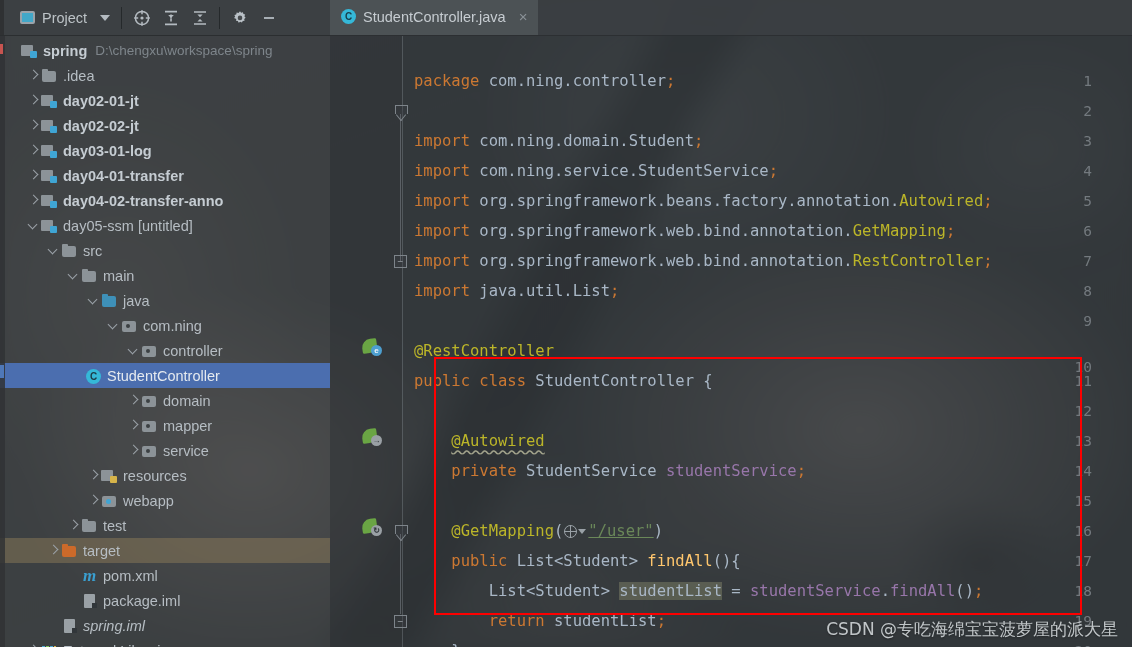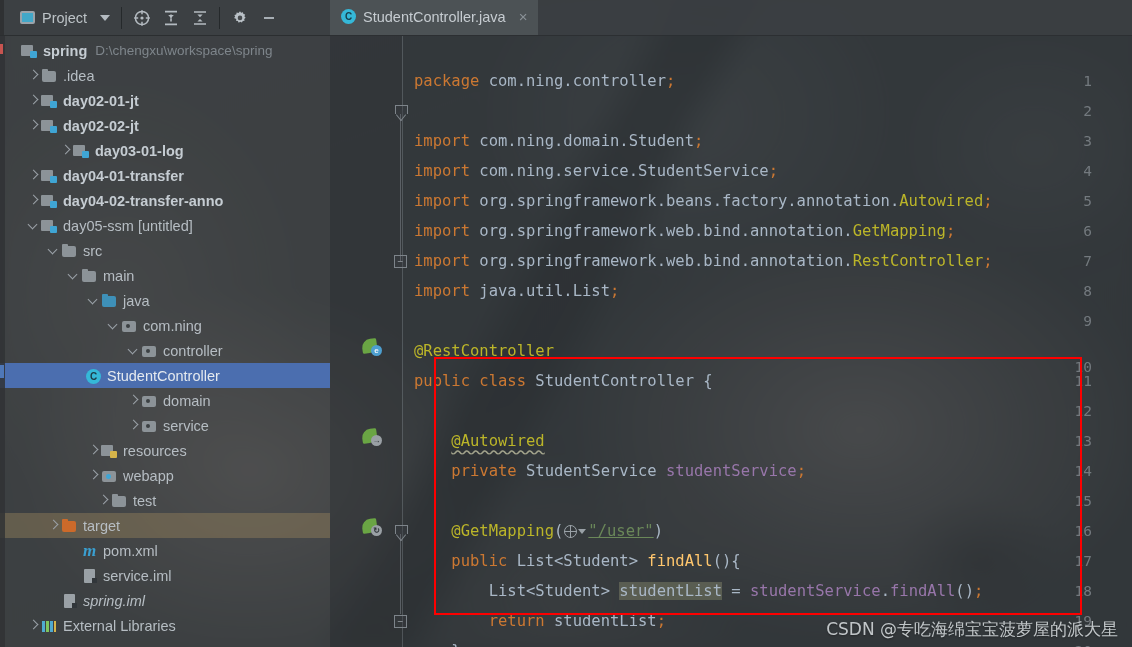--- a/index.html
+++ b/index.html
@@ -602,21 +602,21 @@
         <div class="node" style="padding-left: 26px;">
           <span class="arrow right"></span>
           <span class="ico module"></span>
           <span class="label strong">day02-01-jt</span>
         </div>
         <div class="node" style="padding-left: 26px;">
           <span class="arrow right"></span>
           <span class="ico module"></span>
           <span class="label strong">day02-02-jt</span>
         </div>
-        <div class="node" style="padding-left: 26px; margin-left: 32px;">
+        <div class="node" style="padding-left: 26px;">
           <span class="arrow right"></span>
           <span class="ico module"></span>
           <span class="label strong">day03-01-log</span>
         </div>
         <div class="node" style="padding-left: 26px;">
           <span class="arrow right"></span>
           <span class="ico module"></span>
           <span class="label strong">day04-01-transfer</span>
         </div>
         <div class="node" style="padding-left: 26px;">
@@ -660,51 +660,56 @@
           <span class="label">StudentController</span>
         </div>
         <div class="node" style="padding-left: 126px;">
           <span class="arrow right"></span>
           <span class="ico pkg"></span>
           <span class="label">domain</span>
         </div>
         <div class="node" style="padding-left: 126px;">
           <span class="arrow right"></span>
           <span class="ico pkg"></span>
+          <span class="label">mapper</span>
+        </div>
+        <div class="node" style="padding-left: 126px;">
+          <span class="arrow right"></span>
+          <span class="ico pkg"></span>
           <span class="label">service</span>
         </div>
         <div class="node" style="padding-left: 86px;">
           <span class="arrow right"></span>
           <span class="ico res"></span>
           <span class="label">resources</span>
         </div>
         <div class="node" style="padding-left: 86px;">
           <span class="arrow right"></span>
           <span class="ico web"></span>
           <span class="label">webapp</span>
         </div>
-        <div class="node" style="padding-left: 96px;">
+        <div class="node" style="padding-left: 66px;">
           <span class="arrow right"></span>
           <span class="ico folder"></span>
           <span class="label">test</span>
         </div>
         <div class="node tgt" style="padding-left: 46px;">
           <span class="arrow right"></span>
           <span class="ico ofolder"></span>
           <span class="label">target</span>
         </div>
         <div class="node" style="padding-left: 66px;">
           <span class="arrow"></span>
           <span class="ico maven"></span>
           <span class="label">pom.xml</span>
         </div>
         <div class="node" style="padding-left: 66px;">
           <span class="arrow"></span>
           <span class="ico iml"></span>
-          <span class="label">service.iml</span>
+          <span class="label">package.iml</span>
         </div>
         <div class="node" style="padding-left: 46px; font-style: italic;">
           <span class="arrow"></span>
           <span class="ico iml"></span>
           <span class="label">spring.iml</span>
         </div>
         <div class="node" style="padding-left: 26px;">
           <span class="arrow right"></span>
           <span class="ico libs"></span>
           <span class="label">External Libraries</span>

